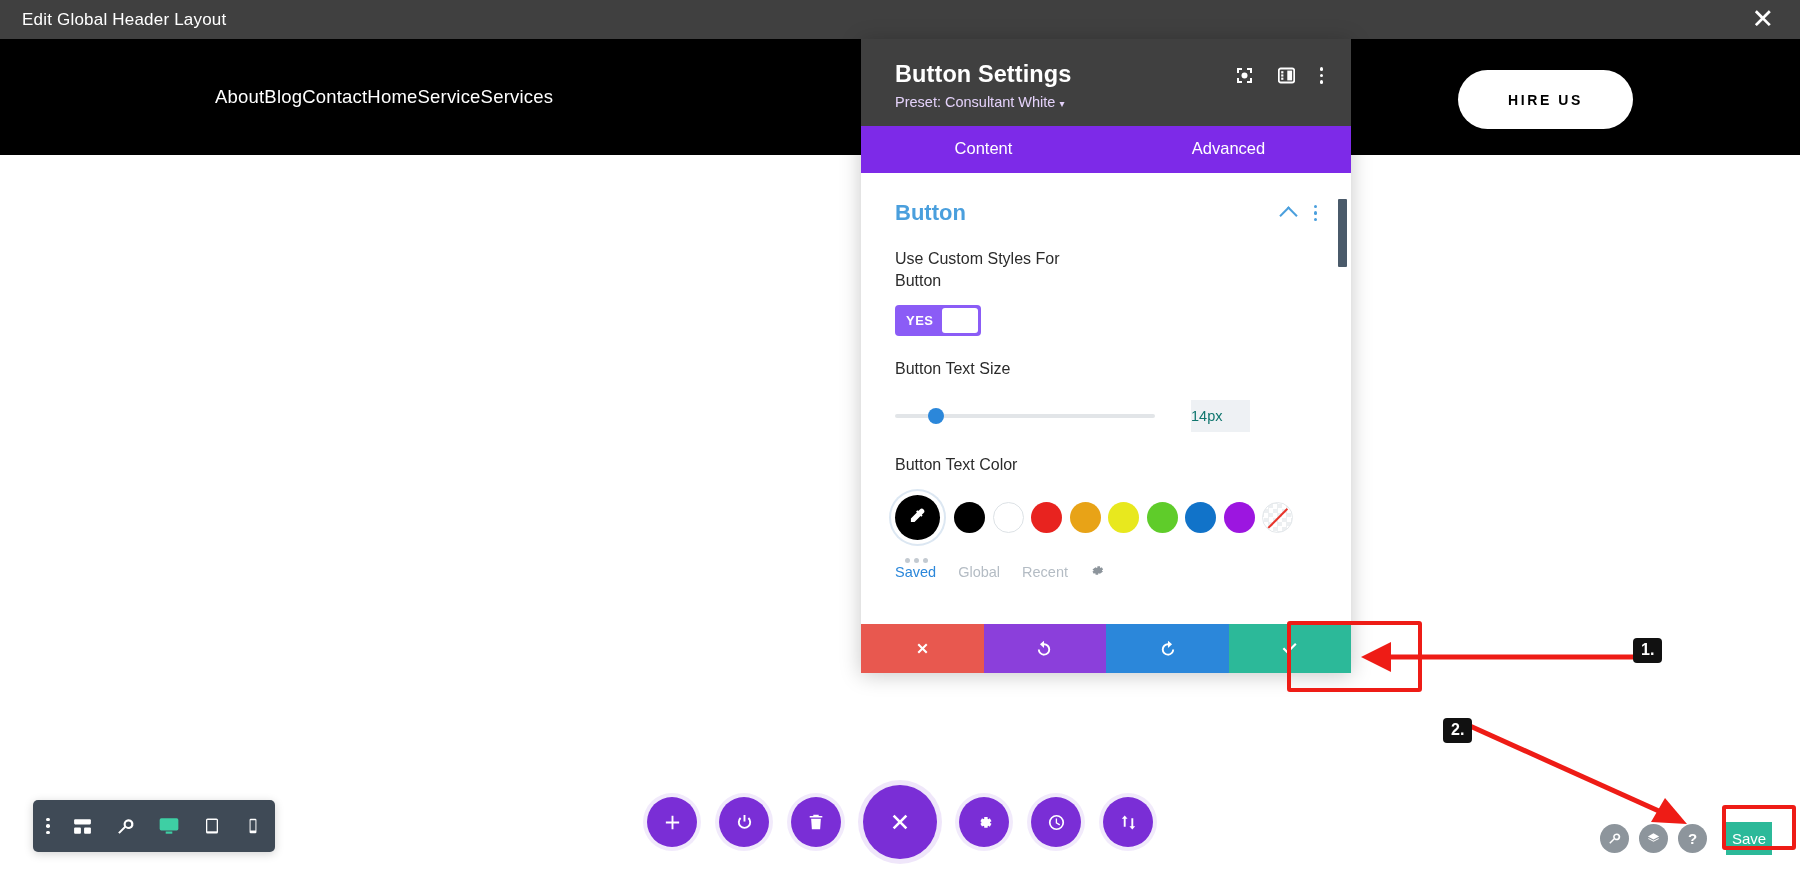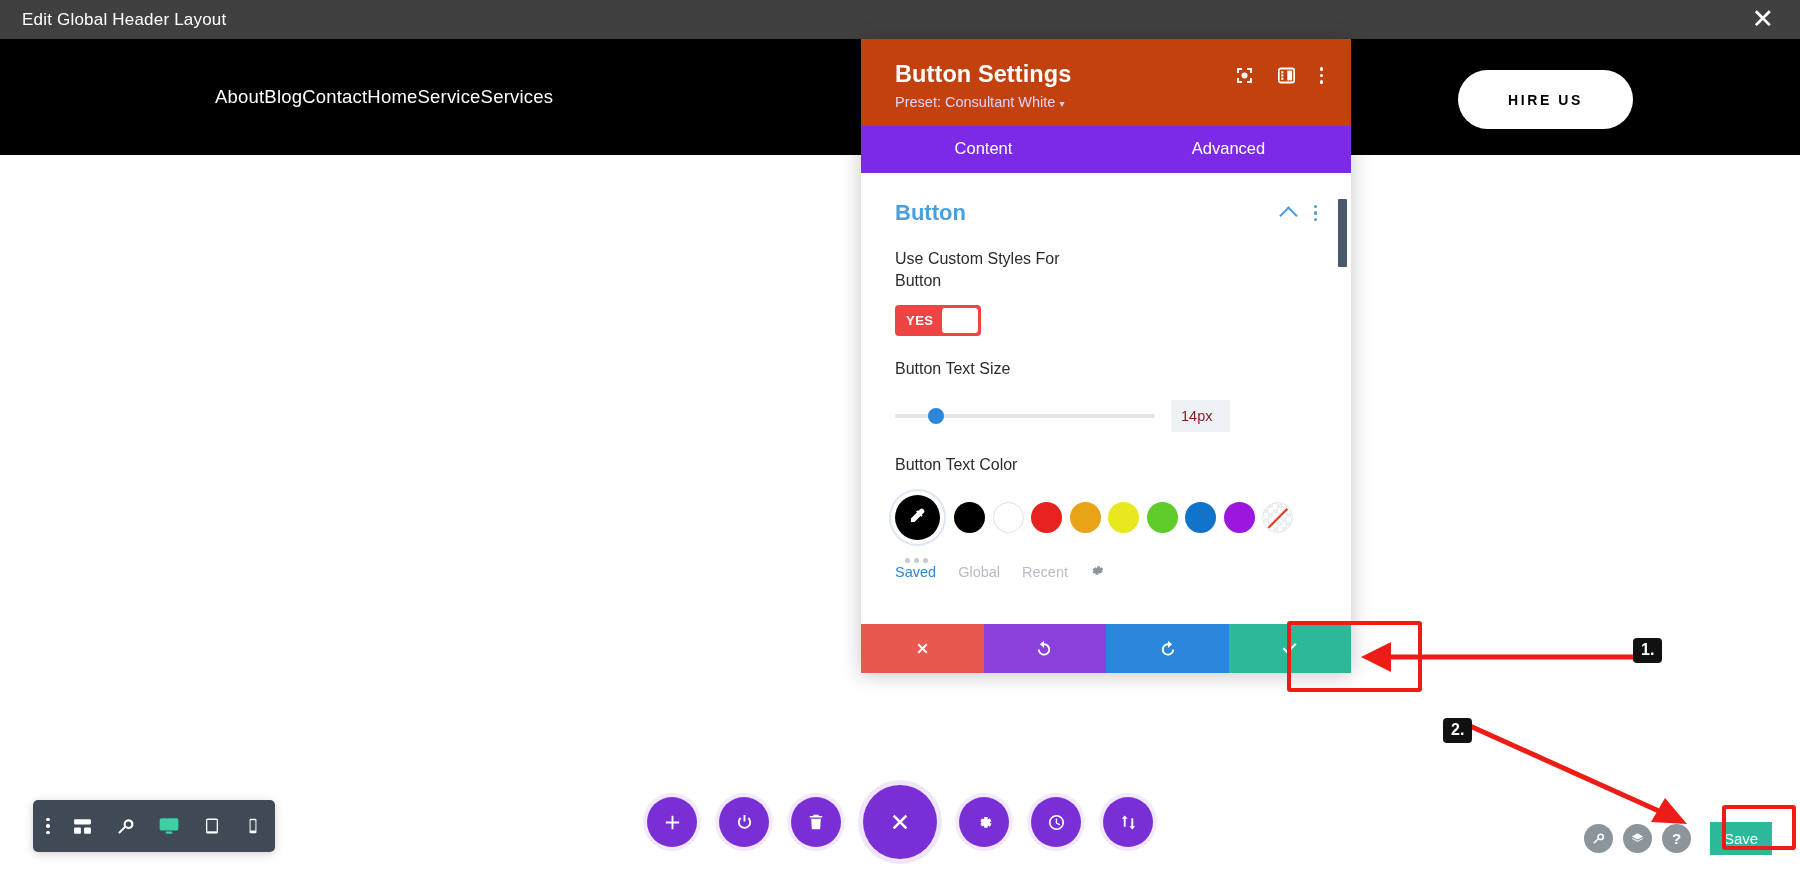--- a/index.html
+++ b/index.html
@@ -44,21 +44,21 @@
     background:#fff;
   }
 
   
   .modal {
     position:absolute; left:861px; top:39px; width:490px; height:634px;
     background:#fff; box-shadow:0 2px 20px rgba(0,0,0,.22);
     display:flex; flex-direction:column; z-index:40;
   }
   .modal-head {
-    background:#c2410c; padding:22px 34px 16px 34px; position:relative;
+    background:#404040; padding:22px 34px 16px 34px; position:relative;
   }
   .modal-title { color:#fff; font-size:23.5px; font-weight:600; letter-spacing:.1px; }
   .modal-preset { color:#e4d2fa; font-size:14.5px; margin-top:6px; }
   .modal-preset .caret { font-size:10px; }
   .head-icons {
     position:absolute; right:28px; top:28px; display:flex; align-items:center; gap:25px;
   }
   .head-icons .ic { cursor:pointer; display:flex; }
   .dots-v { display:flex; flex-direction:column; gap:3px; align-items:center; cursor:pointer;}
   .dots-v i { width:3.5px; height:3.5px; border-radius:50%; background:#fff; display:block; }
@@ -91,38 +91,38 @@
     width:13px; height:13px; border-left:2.2px solid #4a9fdd; border-top:2.2px solid #4a9fdd;
     transform:rotate(45deg); margin-top:4px; cursor:pointer;
   }
   .dots-v.dark i { background:#4a9fdd; }
 
   .field { padding:0 34px; }
   .field-label {
     color:#2b2b2b; font-size:16px; line-height:1.38; margin-top:22px; max-width:200px;
   }
   .toggle {
-    margin-top:13px; width:86px; height:31px; background:#ef4444;
+    margin-top:13px; width:86px; height:31px; background:#8b5cf6;
     border-radius:4px; display:flex; align-items:center; padding:3px;
     cursor:pointer;
   }
   .toggle .lbl { color:#fff; font-size:13px; font-weight:bold; padding:0 8px; letter-spacing:.5px;}
   .toggle .knob { width:41px; height:25px; background:#fff; border-radius:3px; }
 
   .slider-row { display:flex; align-items:center; gap:0; margin-top:20px; }
   .slider-wrap { position:relative; width:260px; height:18px; display:flex; align-items:center; }
   .slider-track { width:260px; height:4px; background:#e2e5e8; border-radius:2px; }
   .slider-knob {
     position:absolute; left:33px; top:1px; width:16px; height:16px;
     border-radius:50%; background:#2b87da; cursor:pointer;
   }
   .slider-val {
-    margin-left:16px; width:59px; height:32px; background:#eef1f4;
-    display:flex; align-items:center; padding-left:10px;
-    color:#7f1d1d; font-size:14.5px;
+    margin-left:36px; width:59px; height:32px; background:#eef1f4;
+    display:flex; align-items:center; padding-left:0;
+    color:#0f766e; font-size:14.5px;
   }
 
   .swatches { display:flex; align-items:center; gap:0; margin-top:19px; }
   .sw { width:31px; height:31px; border-radius:50%; margin-right:7.5px; cursor:pointer; }
   .sw.first {
     width:45px; height:45px; background:#000; position:relative;
     box-shadow:0 0 0 4px #fff, 0 0 0 6px #dce7f2; margin-right:14px;
     margin-left:0; display:flex; align-items:center; justify-content:center;
   }
   .sw.white { background:#fff; border:1px solid #dde2e6; }
@@ -196,21 +196,21 @@
   .br-group {
     position:absolute; right:28px; bottom:30px; display:flex; align-items:center; gap:10px; z-index:30;
   }
   .grey-circ {
     width:29px; height:29px; border-radius:50%; background:#8d959c;
     display:flex; align-items:center; justify-content:center; cursor:pointer;
   }
   .grey-circ svg { fill:#fff; }
   .grey-circ .qm { color:#fff; font-size:15px; font-weight:bold; }
   .save-btn {
-    width:62px; height:33px; background:#2cb999; color:#fff;
+    width:46px; height:33px; background:#2cb999; color:#fff;
     display:flex; align-items:center; justify-content:center;
     font-size:15px; cursor:pointer; margin-left:9px;
   }
 </style>
 </head>
 <body>
 
 <div id="root">
 
   <div class="topbar">

